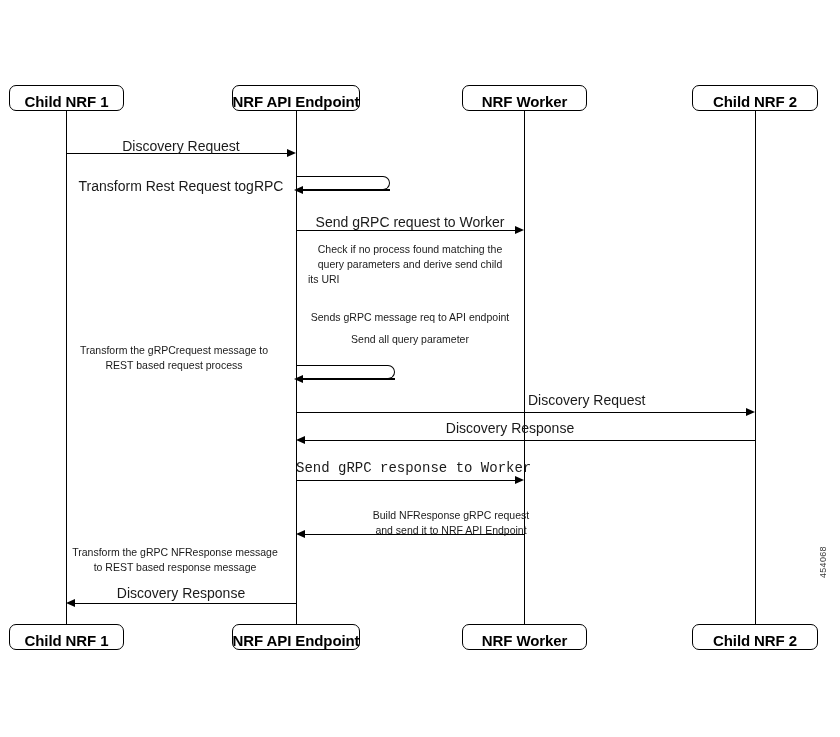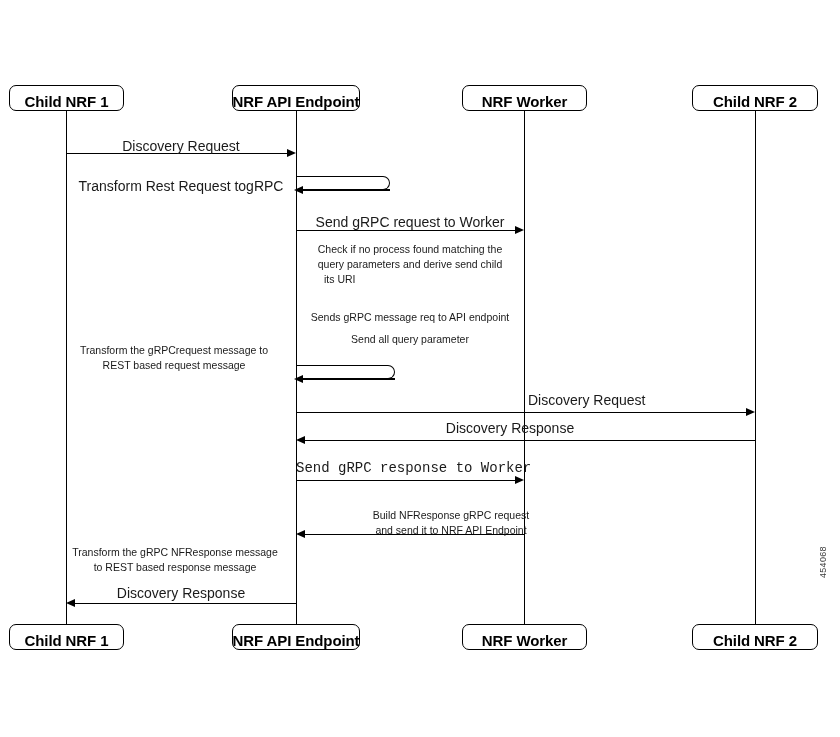--- a/index.html
+++ b/index.html
@@ -163,39 +163,39 @@
 
   <div class="msg-label" style="left:296px; top:215px; width:228px;">
     <span>Send   gRPC  request to Worker</span>
   </div>
   <div class="msg-line" style="left:296px; top:230px; width:220px;"></div>
   <div class="arrowhead right" style="left:515px; top:226.2px;"></div>
 
   <div class="note-text" style="left:296px; top:242px; width:228px;">
     <div>Check if no process found matching the</div>
     <div>query parameters and derive send child</div>
-    <div style="text-align:left; padding-left:28px;">
+    <div style="text-align:left; padding-left:12px;">
       <span>its URI</span>
     </div>
   </div>
 
   <div class="note-text" style="left:294px; top:310px; width:232px;">
     <span>Sends  gRPC  message req to API endpoint</span>
   </div>
 
   <div class="note-text" style="left:296px; top:332px; width:228px;">
     <span>Send all query parameter</span>
   </div>
 
   <div class="selfcall" style="left:296px; top:365px; width:99px; height:14px;"></div>
   <div class="msg-line" style="left:296px; top:378.3px; width:99px;"></div>
   <div class="arrowhead left" style="left:294px; top:374.5px;"></div>
   <div class="note-text" style="left:60px; top:343px; width:228px;">
     <div>Transform the  gRPCrequest message to</div>
-    <div>REST based request message</div>
+    <div>REST based request process</div>
   </div>
 
   <div class="msg-label" style="left:528px; top:393px; width:200px; text-align:left;">
     <span>Discovery Request</span>
   </div>
   <div class="msg-line" style="left:296px; top:412px; width:451px;"></div>
   <div class="arrowhead right" style="left:746px; top:408.2px;"></div>
 
   <div class="msg-label" style="left:296px; top:421px; width:428px;">
     <span>Discovery Response</span>

